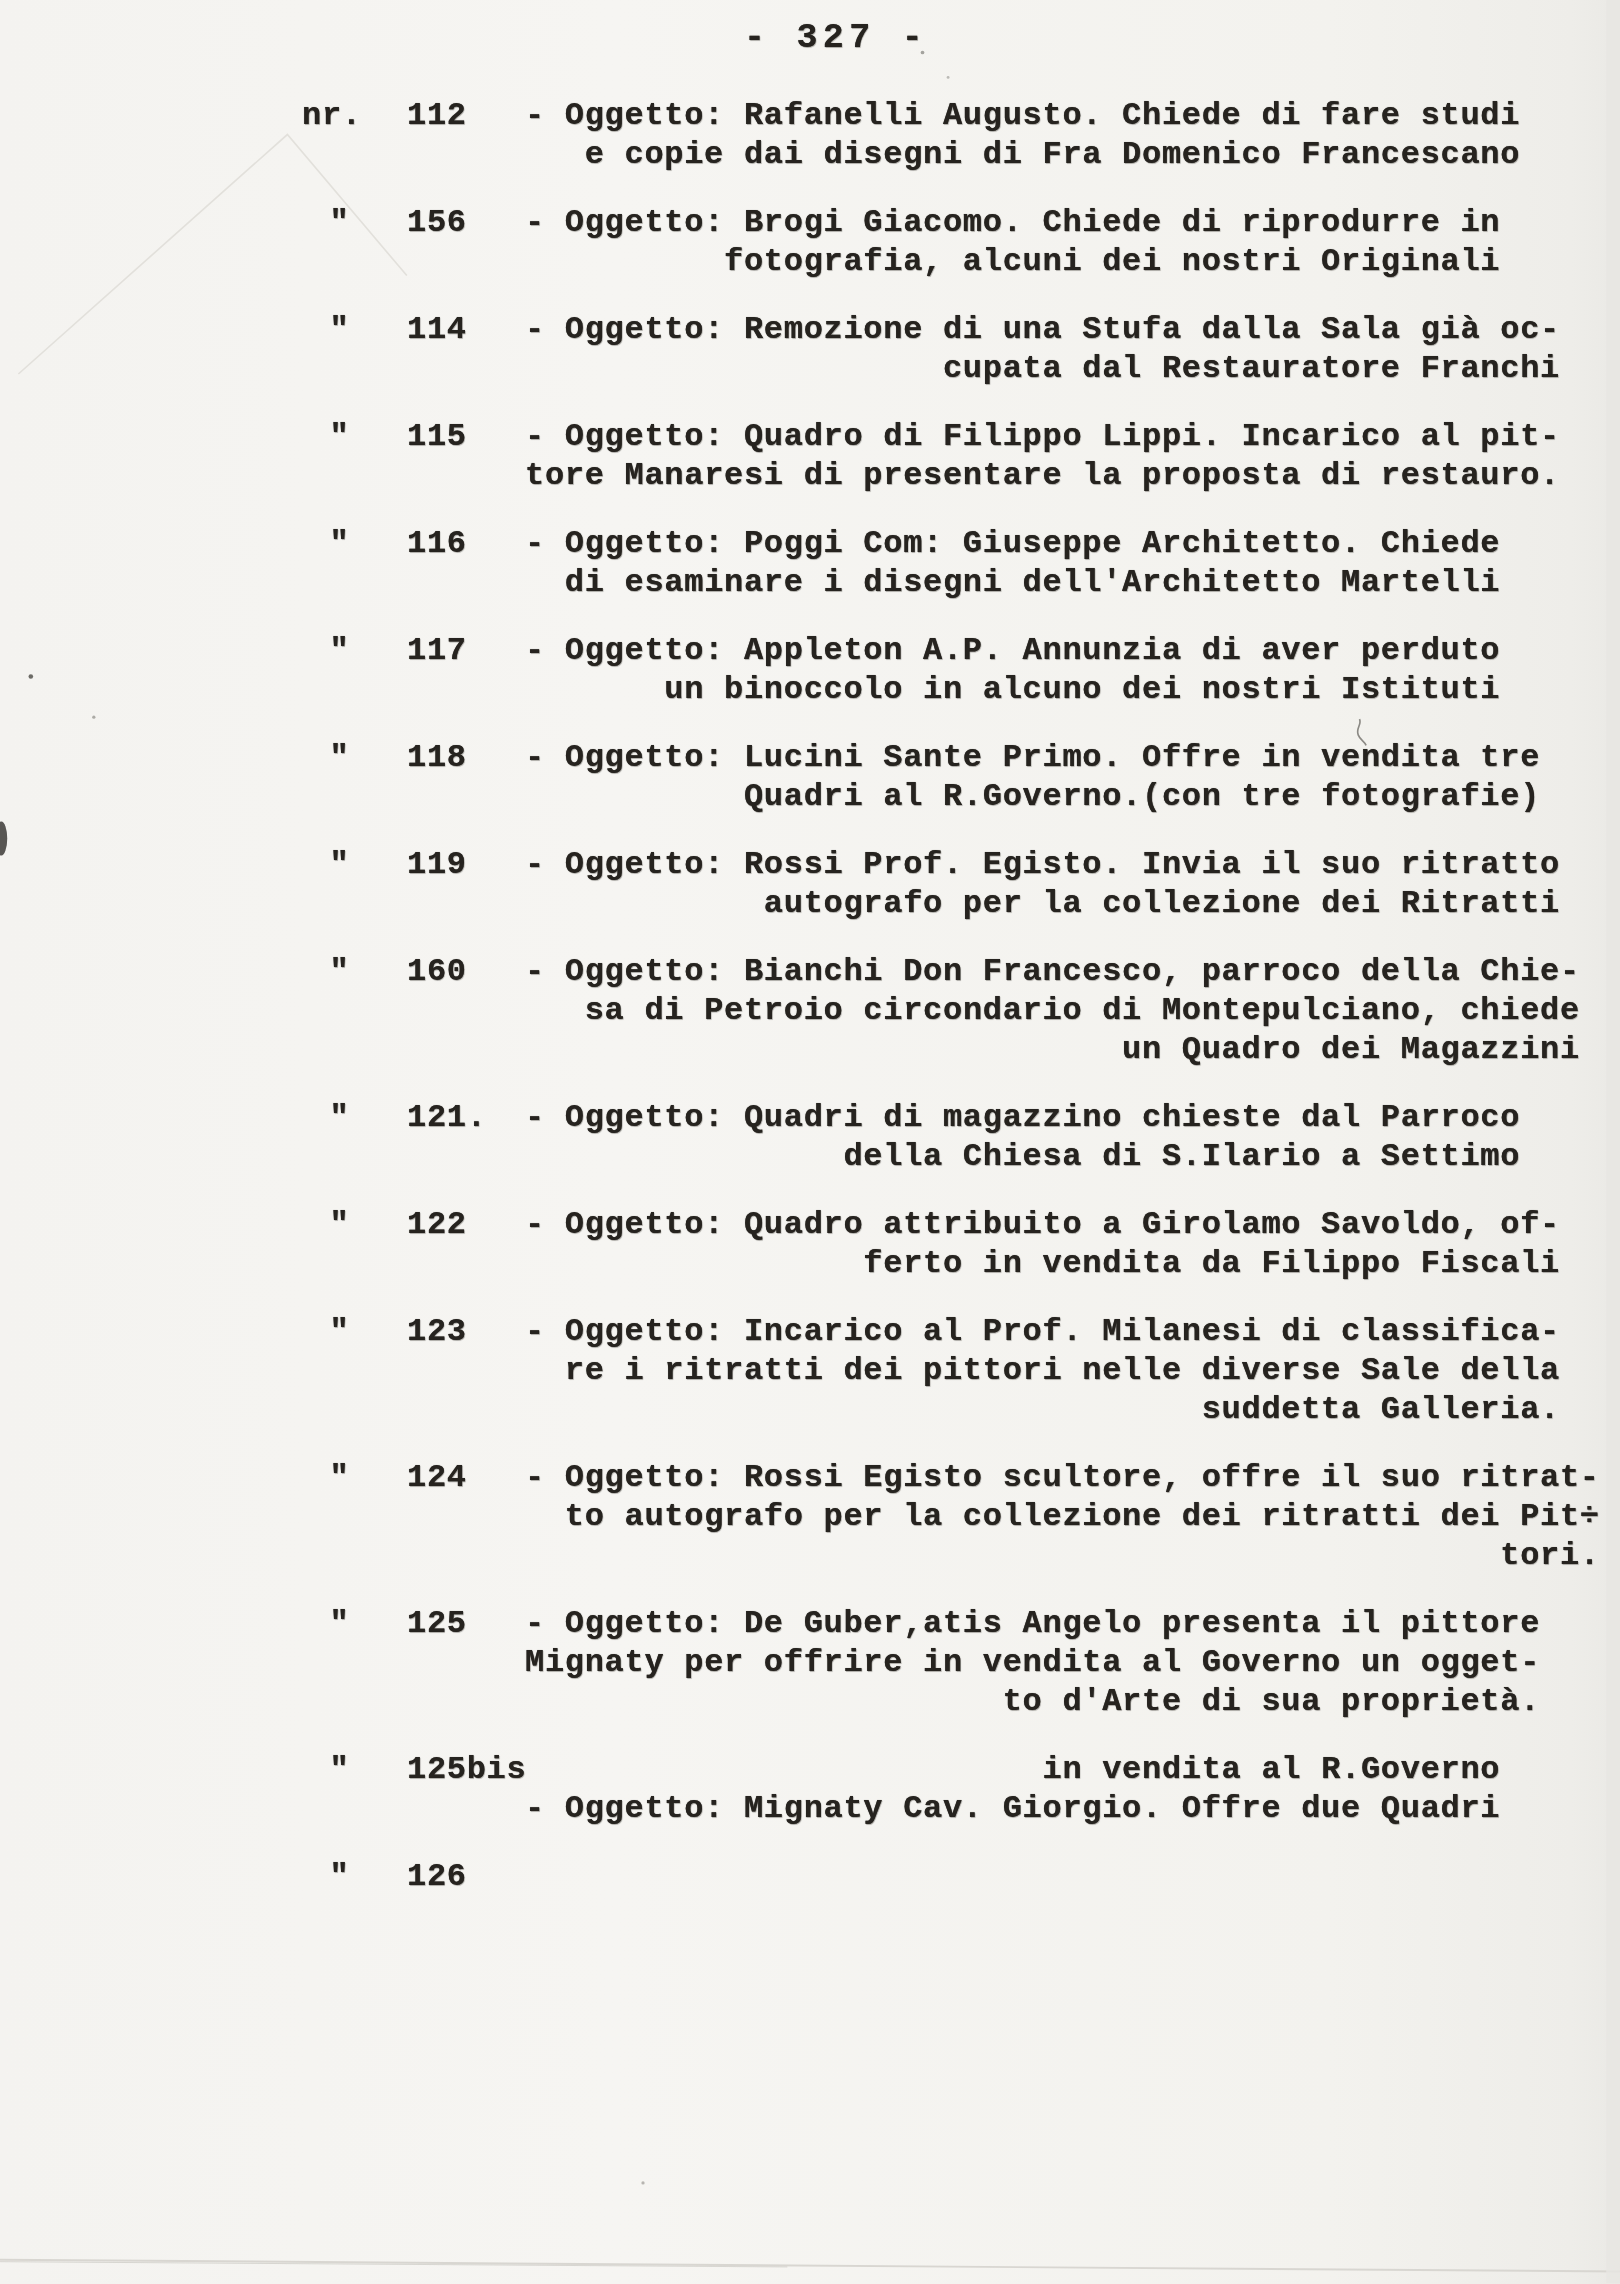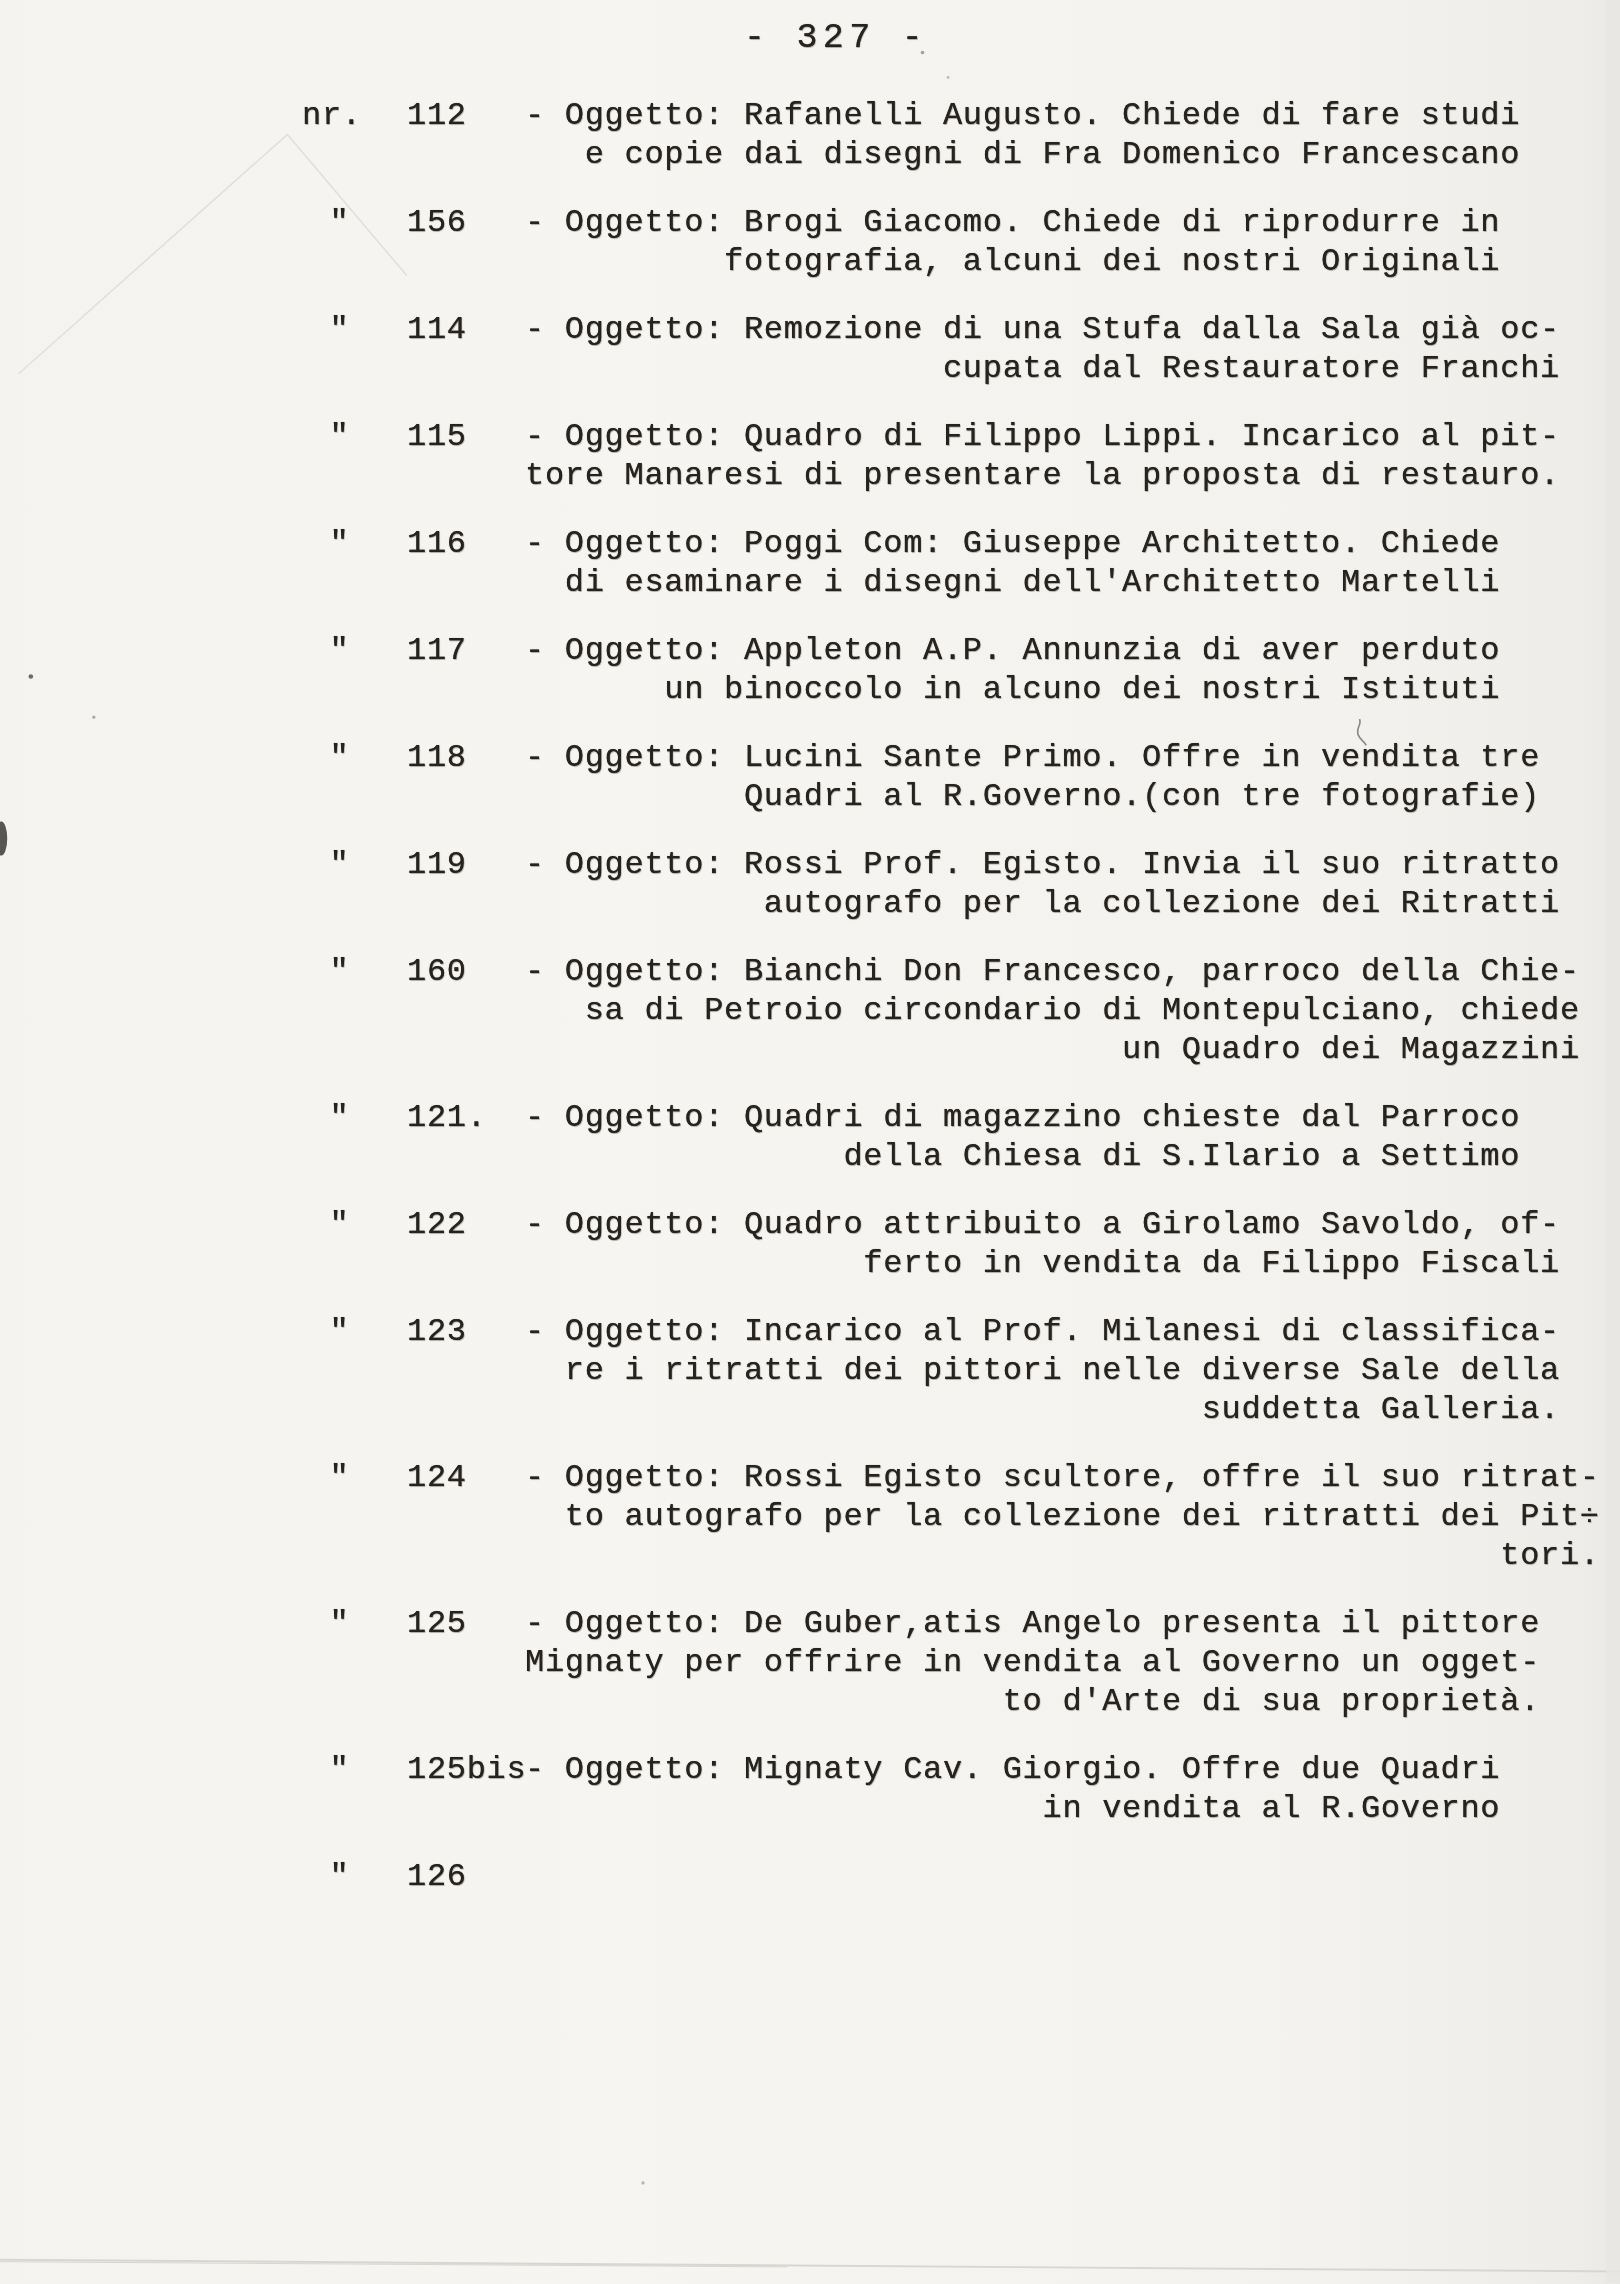--- a/index.html
+++ b/index.html
@@ -1,21 +1,21 @@
 <!DOCTYPE html>
 <html style="font-size:10.5px"><head>
 <meta charset="utf-8">
 <style>
   html,body{margin:0;padding:0;background:#6b6b6b;}
   .page{
     position:relative;
     width:1620px;height:2284px;
     background:linear-gradient(90deg,#f4f3f0 0%,#f6f5f2 38%,#f3f2ee 82%,#eeede9 97%,#eae9e5 100%);
     font-family:"Liberation Mono", monospace;
-    font-weight:400;
+    font-weight:700;
     color:#26231f;
     overflow:hidden;
   }
   .artifacts{position:absolute;inset:0;z-index:0;pointer-events:none;}
   .content{position:relative;z-index:1;}
   .ink{text-shadow:0 0 0.7px rgba(35,32,28,.8), 0.7px 0.7px 0.7px rgba(35,32,28,.30);}
   .page-number{
     position:absolute;top:18.4px;left:0;width:100%;
     text-align:center;font-size:35px;letter-spacing:5.3px;
   }
@@ -173,22 +173,22 @@
     <div class="col-lines">
             <div class="line">- Oggetto: De Guber,atis Angelo presenta il pittore</div>
             <div class="line">Mignaty per offrire in vendita al Governo un ogget-</div>
             <div class="line">to d'Arte di sua proprietà.</div>
           </div>
   </div>
         <div class="entry ink">
     <div class="col-ditto ditto">"</div>
     <div class="col-num">125bis</div>
     <div class="col-lines">
+            <div class="line">in vendita al R.Governo</div>
             <div class="line">- Oggetto: Mignaty Cav. Giorgio. Offre due Quadri</div>
-            <div class="line">in vendita al R.Governo</div>
           </div>
   </div>
         <div class="entry ink">
     <div class="col-ditto ditto">"</div>
     <div class="col-num">126</div>
   </div>
       </div>
   </div>
 </div>
 

